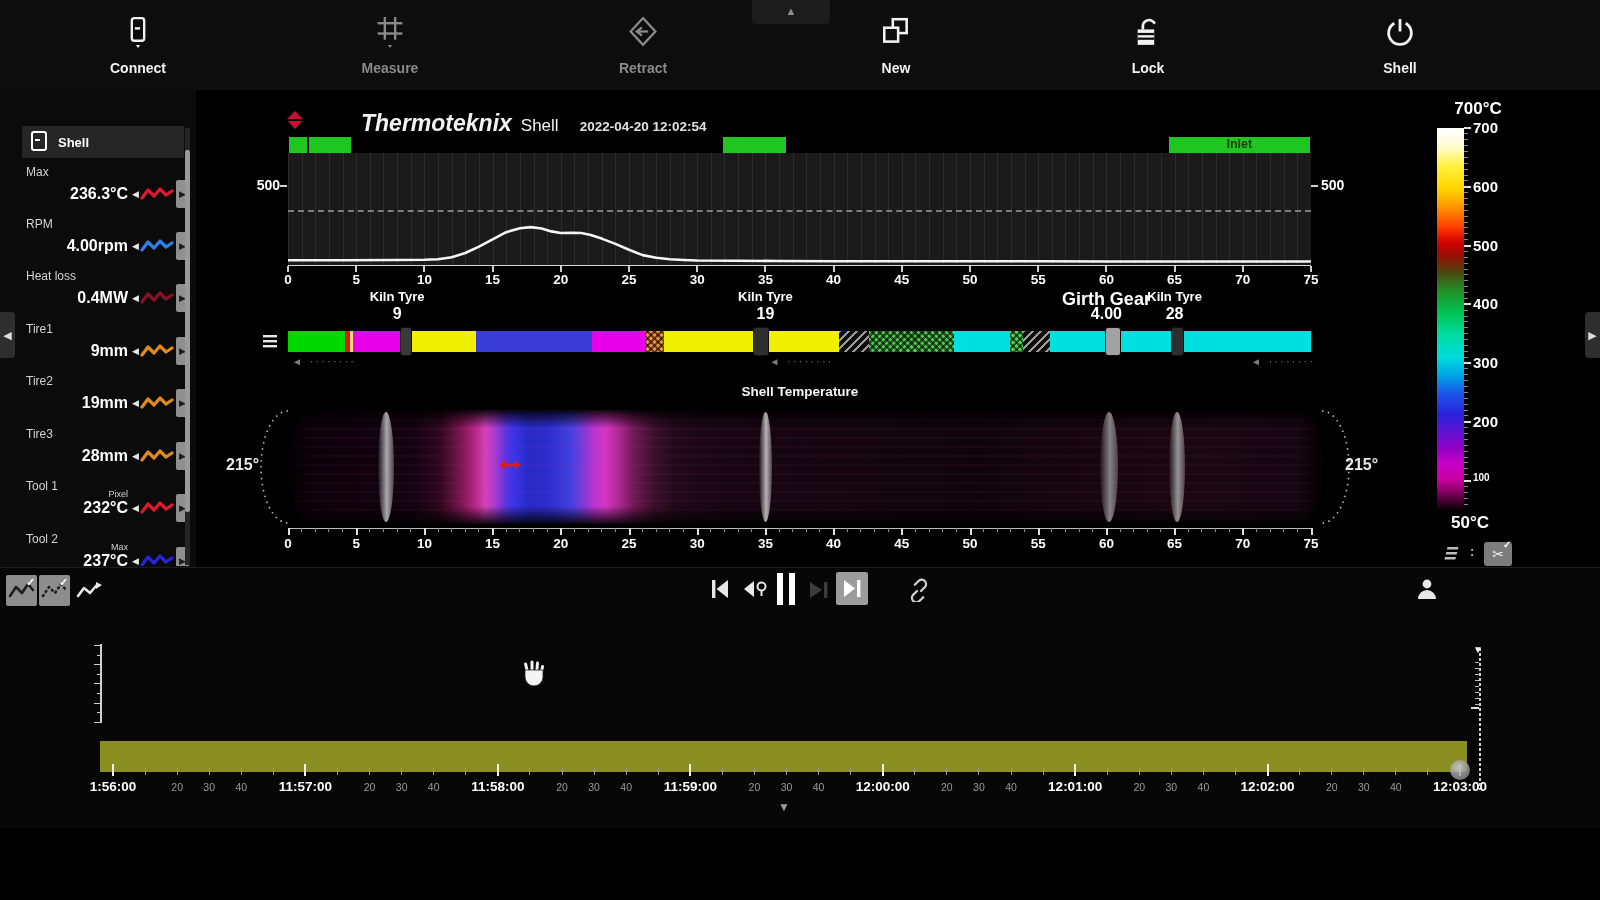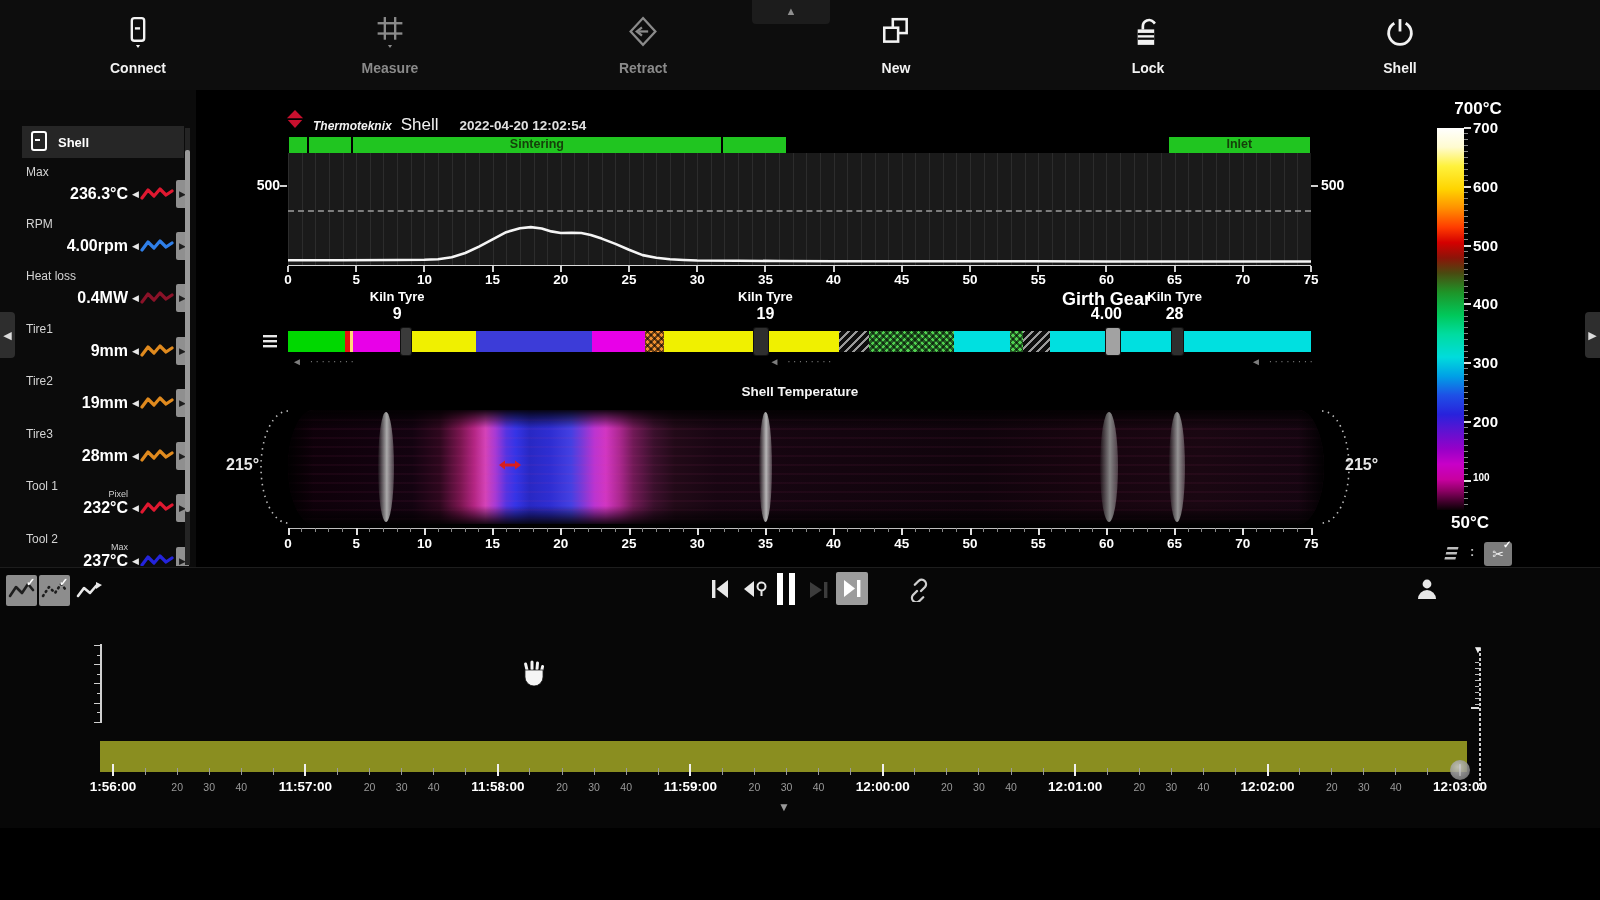--- a/index.html
+++ b/index.html
@@ -1,20 +1,20 @@
 <!DOCTYPE html>
 <html><head>
 <meta charset="utf-8">
 <style>
   html,body{margin:0;padding:0;background:#000;}
   #stage{position:relative;width:1600px;height:900px;background:#000;overflow:hidden;
          font-family:"Liberation Sans",sans-serif;color:#fff;user-select:none;}
   #stage *{box-sizing:border-box;}
   #title-row{position:absolute;left:286px;top:110px;display:flex;align-items:baseline;gap:9px;}
-  #title-row .brand{font-style:italic;font-weight:bold;font-size:12px;color:#f2f2f2;}
+  #title-row .brand{font-style:italic;font-weight:bold;font-size:23px;color:#f2f2f2;margin-left:48px;}
   #title-row .prod{font-size:17px;color:#f2f2f2;}
   #title-row .ts{font-size:13.5px;color:#e0e0e0;margin-left:12px;font-weight:bold;}
   #thermal-title{position:absolute;left:620px;top:384px;width:360px;text-align:center;
                  font-weight:bold;font-size:13.5px;color:#f5f5f5;}
   .angle{position:absolute;font-size:16px;font-weight:bold;color:#e8e8e8;}
   #scale-max{position:absolute;left:1428px;top:99px;width:100px;text-align:center;font-size:17px;font-weight:bold;}
   #scale-min{position:absolute;left:1426px;top:513px;width:88px;text-align:center;font-size:17px;font-weight:bold;}
   #custom-label{position:absolute;left:1470px;top:581px;font-size:14px;font-weight:bold;color:#f0f0f0;}
   #cursor-date{position:absolute;left:1246px;top:608px;width:300px;text-align:right;font-size:18px;font-weight:bold;}
   #unit-left{position:absolute;left:8px;top:650px;font-size:17px;font-weight:bold;}
@@ -188,21 +188,20 @@
         </svg></div>
       <div style="position: absolute; left: 154px; top: 421px; width: 13px; height: 28px; background: rgb(143, 143, 143); border-radius: 2px; text-align: center; font-size: 9px; line-height: 28px; color: rgb(28, 28, 28);">▶</div>
     </div>
     <div style="position: absolute; left: 185px; top: 128px; width: 5px; height: 437px; background: rgb(36, 36, 36);"></div>
     <div style="position: absolute; left: 185px; top: 150px; width: 5px; height: 362px; background: rgb(154, 154, 154); border-radius: 2px;"></div>
     <div style="position: absolute; left: 0px; top: 312px; width: 15px; height: 46px; background: rgb(46, 46, 46); border-radius: 0px 4px 4px 0px; text-align: center; color: rgb(220, 220, 220); font-size: 11px; line-height: 46px;">◀</div>
     <div style="position: absolute; left: 1585px; top: 312px; width: 15px; height: 46px; background: rgb(46, 46, 46); border-radius: 4px 0px 0px 4px; text-align: center; color: rgb(220, 220, 220); font-size: 11px; line-height: 46px;">▶</div>
     <div style="position: absolute; left: 288px; top: 137px; width: 1023px; height: 16px;">
       <div style="position: absolute; left: 1px; top: 0px; width: 18.46px; height: 16px; background: rgb(32, 197, 32); text-align: center; font-size: 12.5px; font-weight: bold; color: rgb(21, 64, 10); line-height: 15px; overflow: hidden;"></div>
       <div style="position: absolute; left: 21.46px; top: 0px; width: 41.648px; height: 16px; background: rgb(32, 197, 32); text-align: center; font-size: 12.5px; font-weight: bold; color: rgb(21, 64, 10); line-height: 15px; overflow: hidden;"></div>
-      <div style="position: absolute; left: 65.108px; top: 0px; width: 367.644px; height: 16px; background: rgb(32, 197, 32); text-align: center; font-size: 12.5px; font-weight: bold; color: rgb(21, 64, 10); line-height: 15px; overflow: hidden;">Sintering</div>
       <div style="position: absolute; left: 434.752px; top: 0px; width: 63.472px; height: 16px; background: rgb(32, 197, 32); text-align: center; font-size: 12.5px; font-weight: bold; color: rgb(21, 64, 10); line-height: 15px; overflow: hidden;"></div>
       <div style="position: absolute; left: 880.78px; top: 0px; width: 141.22px; height: 16px; background: rgb(32, 197, 32); text-align: center; font-size: 12.5px; font-weight: bold; color: rgb(21, 64, 10); line-height: 15px; overflow: hidden;">Inlet</div>
     </div>
     <div style="position: absolute; left: 288px; top: 153px; width: 1023px; height: 113px; background: repeating-linear-gradient(90deg, rgb(44, 44, 44) 0px, rgb(44, 44, 44) 1px, rgb(26, 26, 26) 1px, rgb(26, 26, 26) 13.64px); border-bottom: 1px solid rgb(216, 216, 216);">
       <div style="position: absolute; left: 0px; top: 57px; width: 1023px; height: 0px; border-top: 2px dashed rgb(143, 143, 143); opacity: 0.85;"></div>
       <div style="position: absolute; left: 0px; top: 0px; width: 1023px; height: 113px;"><svg width="1023" height="113" viewBox="0 0 1023 113" fill="none">
           <polyline points="0.0,107.2 54.6,107.2 109.1,107.0 136.4,106.7 150.0,106.2 163.7,104.3 177.3,100.0 191.0,93.6 204.6,86.4 218.2,79.2 231.9,75.2 242.8,74.1 253.7,75.5 263.3,78.4 272.8,80.0 283.7,79.7 293.3,80.0 302.8,81.9 313.7,85.6 327.4,90.9 341.0,96.8 354.6,102.1 368.3,104.8 381.9,106.2 395.6,107.0 409.2,107.5 450.1,107.8 491.0,108.0 545.6,108.2 613.8,108.2 682.0,108.3 750.2,108.3 818.4,108.5 886.6,108.5 954.8,108.5 1023.0,108.5" stroke="#f5f5f5" stroke-width="2.6" stroke-linejoin="round"></polyline>
         </svg></div>
     </div>
     <div style="position: absolute; left: 246px; top: 177px; width: 34px; text-align: right; font-size: 14px; font-weight: bold;">500</div>

